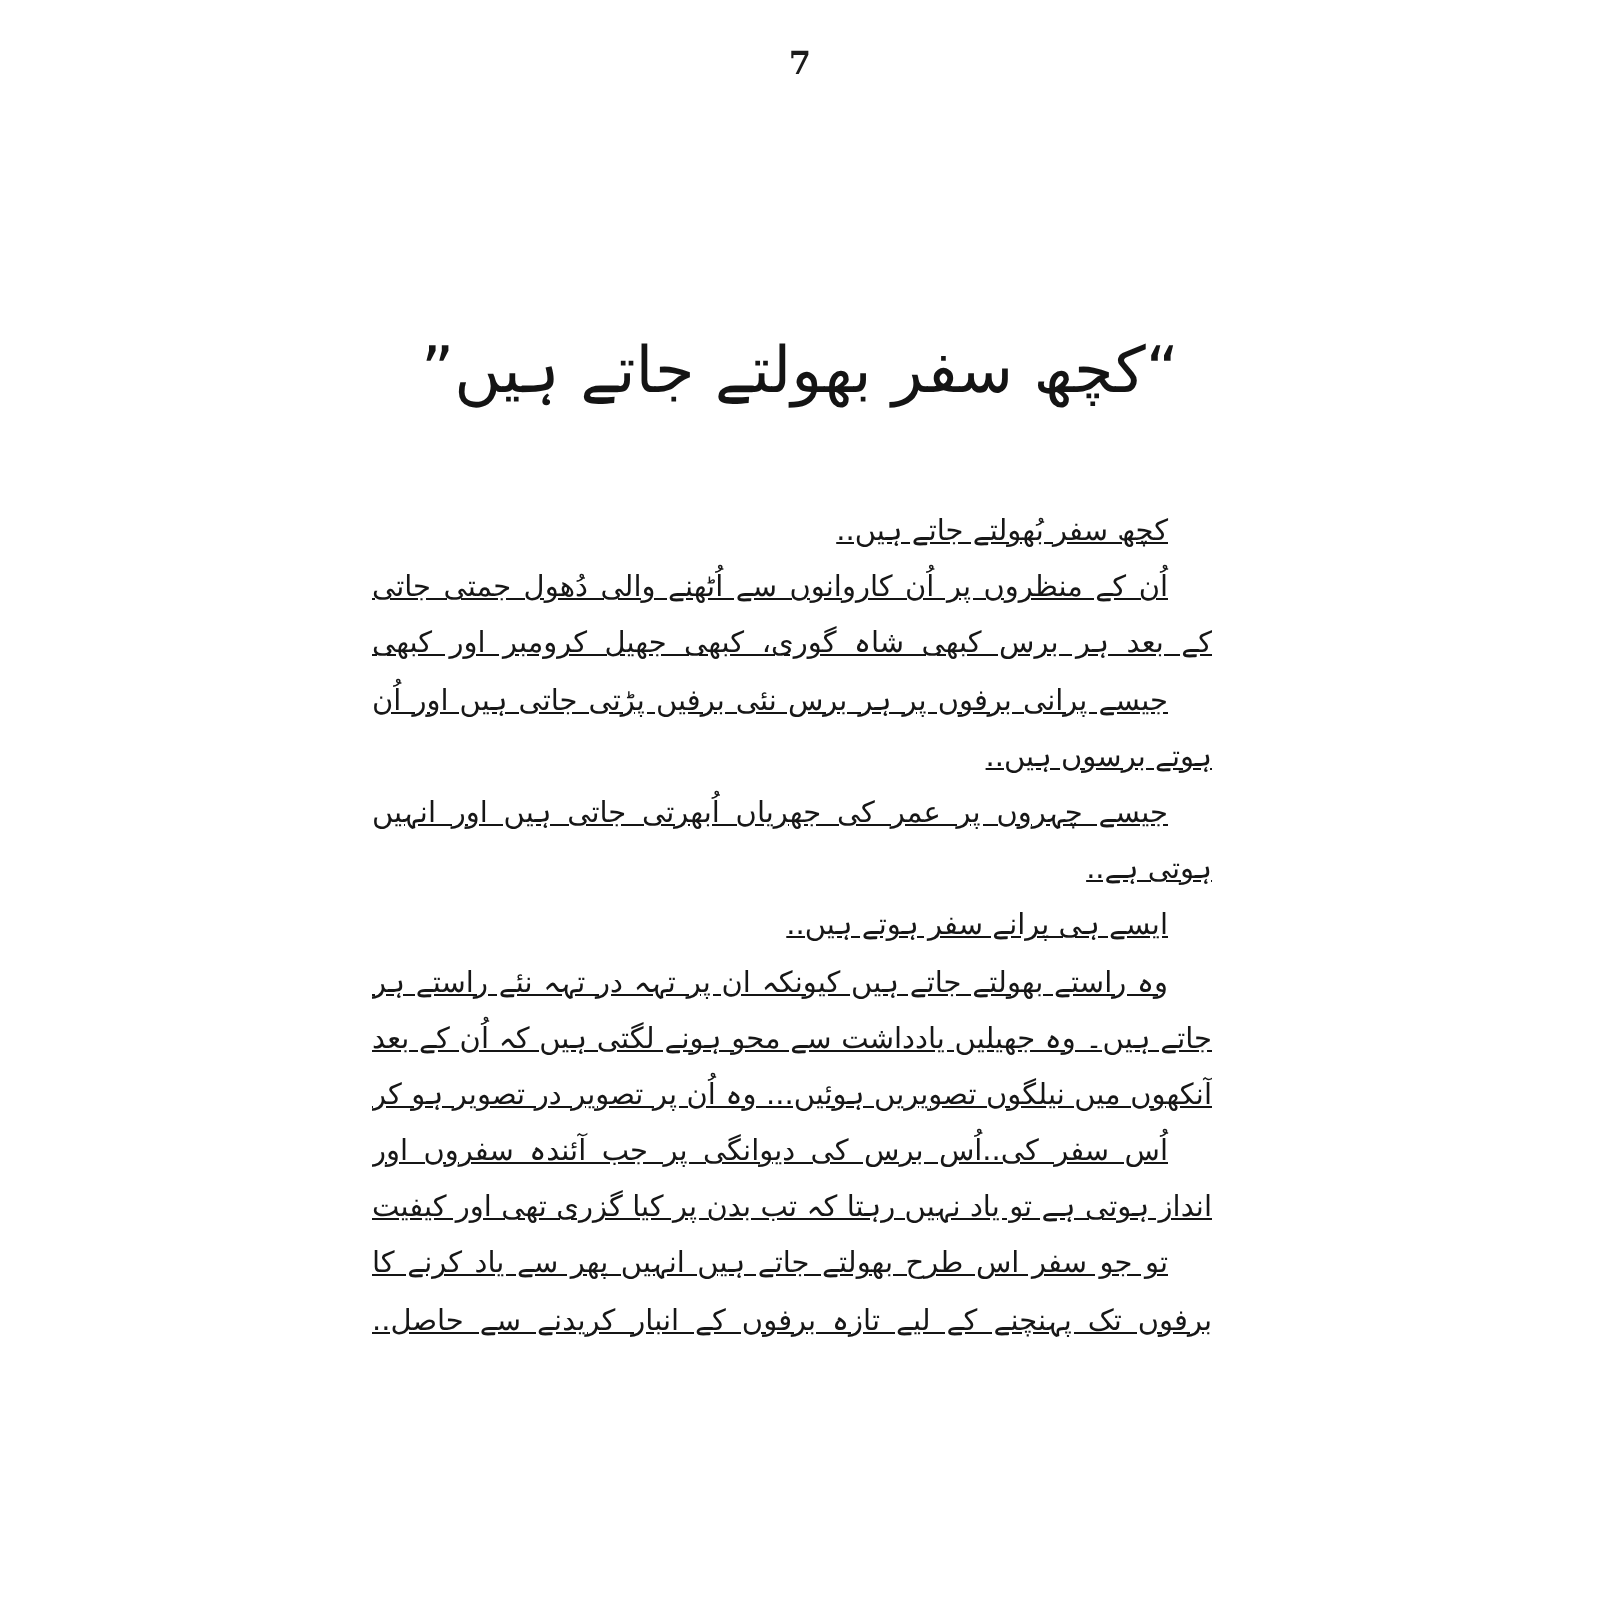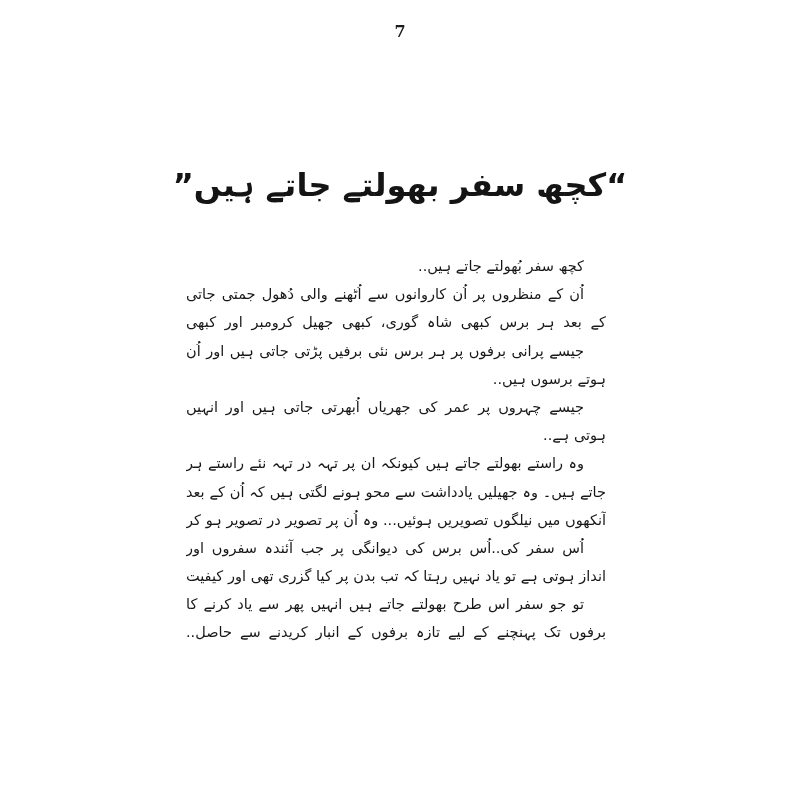--- a/index.html
+++ b/index.html
@@ -29,30 +29,31 @@
   }
   .chapter-title {
     position: absolute;
     top: 166px;
     left: 0;
     right: 0;
     text-align: center;
     direction: rtl;
     unicode-bidi: plaintext;
     font-size: 32px;
-    font-weight: bold;
+    font-weight: normal;
     color: #141414;
     letter-spacing: 0;
   }
   .body-text {
     position: absolute;
     top: 252px;
     left: 186px;
     width: 420px;
     direction: rtl;
+    text-decoration: underline;
   }
   .line {
     height: 28.2px;
     line-height: 28.2px;
     font-size: 14.5px;
     font-weight: 500;
     text-align: right;
     white-space: nowrap;
     color: #171717;
   }
@@ -75,20 +76,21 @@
   <div class="chapter-title">“کچھ سفر بھولتے جاتے ہیں”</div>
 
   <div class="body-text">
       <div class="line indent">کچھ سفر بُھولتے جاتے ہیں..</div>
       <div class="line full indent">اُن کے منظروں پر اُن کاروانوں سے اُٹھنے والی دُھول جمتی جاتی ہے جو اُن</div>
       <div class="line full">کے بعد ہر برس کبھی شاہ گوری، کبھی جھیل کرومبر اور کبھی سنولیک کے لیے کوچ کرتے</div>
       <div class="line full indent">جیسے پرانی برفوں پر ہر برس نئی برفیں پڑتی جاتی ہیں اور اُن کی خد و خال روپوش</div>
       <div class="line">ہوتے برسوں ہیں..</div>
       <div class="line full indent">جیسے چہروں پر عمر کی جھریاں اُبھرتی جاتی ہیں اور انہیں پہچاننے میں دشواری</div>
       <div class="line">ہوتی ہے..</div>
+      <div class="line indent">ایسے ہی پرانے سفر ہوتے ہیں..</div>
       <div class="line full indent">وہ راستے بھولتے جاتے ہیں کیونکہ ان پر تہہ در تہہ نئے راستے ہر برس بچھتے</div>
       <div class="line full">جاتے ہیں۔ وہ جھیلیں یادداشت سے محو ہونے لگتی ہیں کہ اُن کے بعد جو جھیلیں</div>
       <div class="line full">آنکھوں میں نیلگوں تصویریں ہوئیں... وہ اُن پر تصویر در تصویر ہو کر اُن کو چھپا دیتی</div>
       <div class="line full indent">اُس سفر کی..اُس برس کی دیوانگی پر جب آئندہ سفروں اور برسوں کی دیوانگی اثر</div>
       <div class="line full">انداز ہوتی ہے تو یاد نہیں رہتا کہ تب بدن پر کیا گزری تھی اور کیفیت کیا تھی اور سوچ</div>
       <div class="line full indent">تو جو سفر اس طرح بھولتے جاتے ہیں انہیں پھر سے یاد کرنے کا فائدہ.. پرانی</div>
       <div class="line full">برفوں تک پہنچنے کے لیے تازہ برفوں کے انبار کریدنے سے حاصل.. چہرے کو چشم تصور</div>
     </div>
 </div>
 

